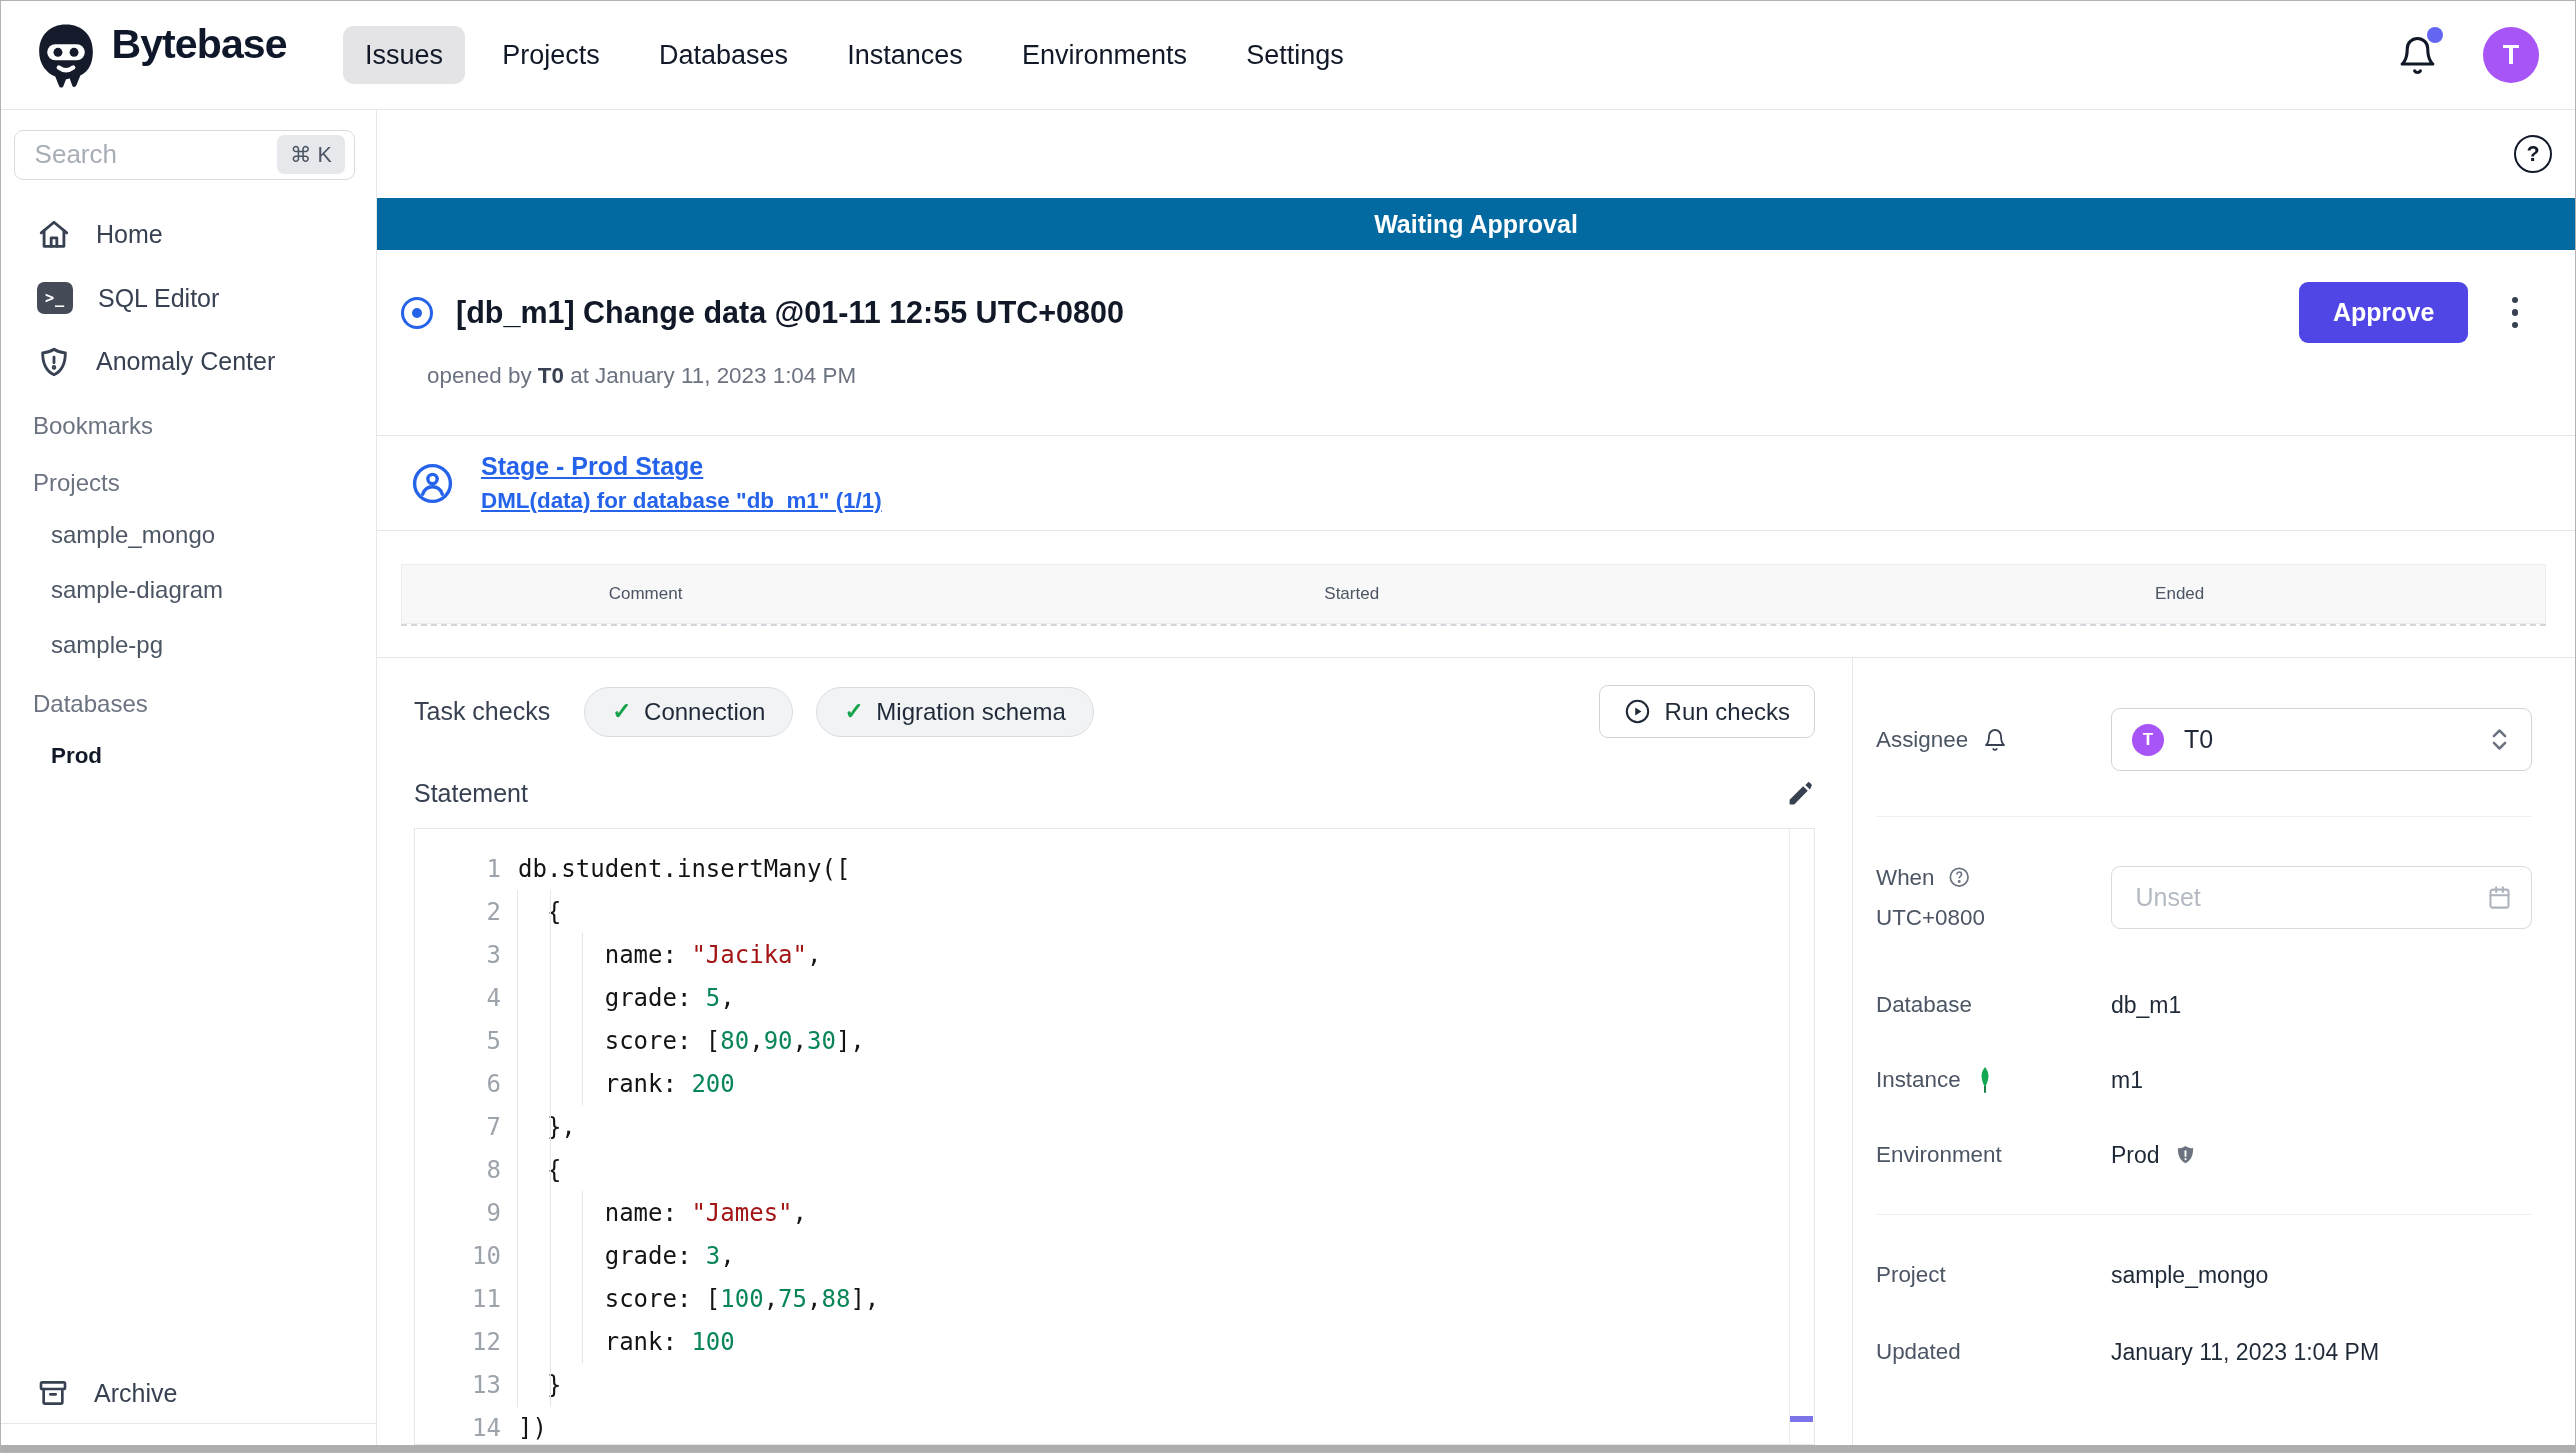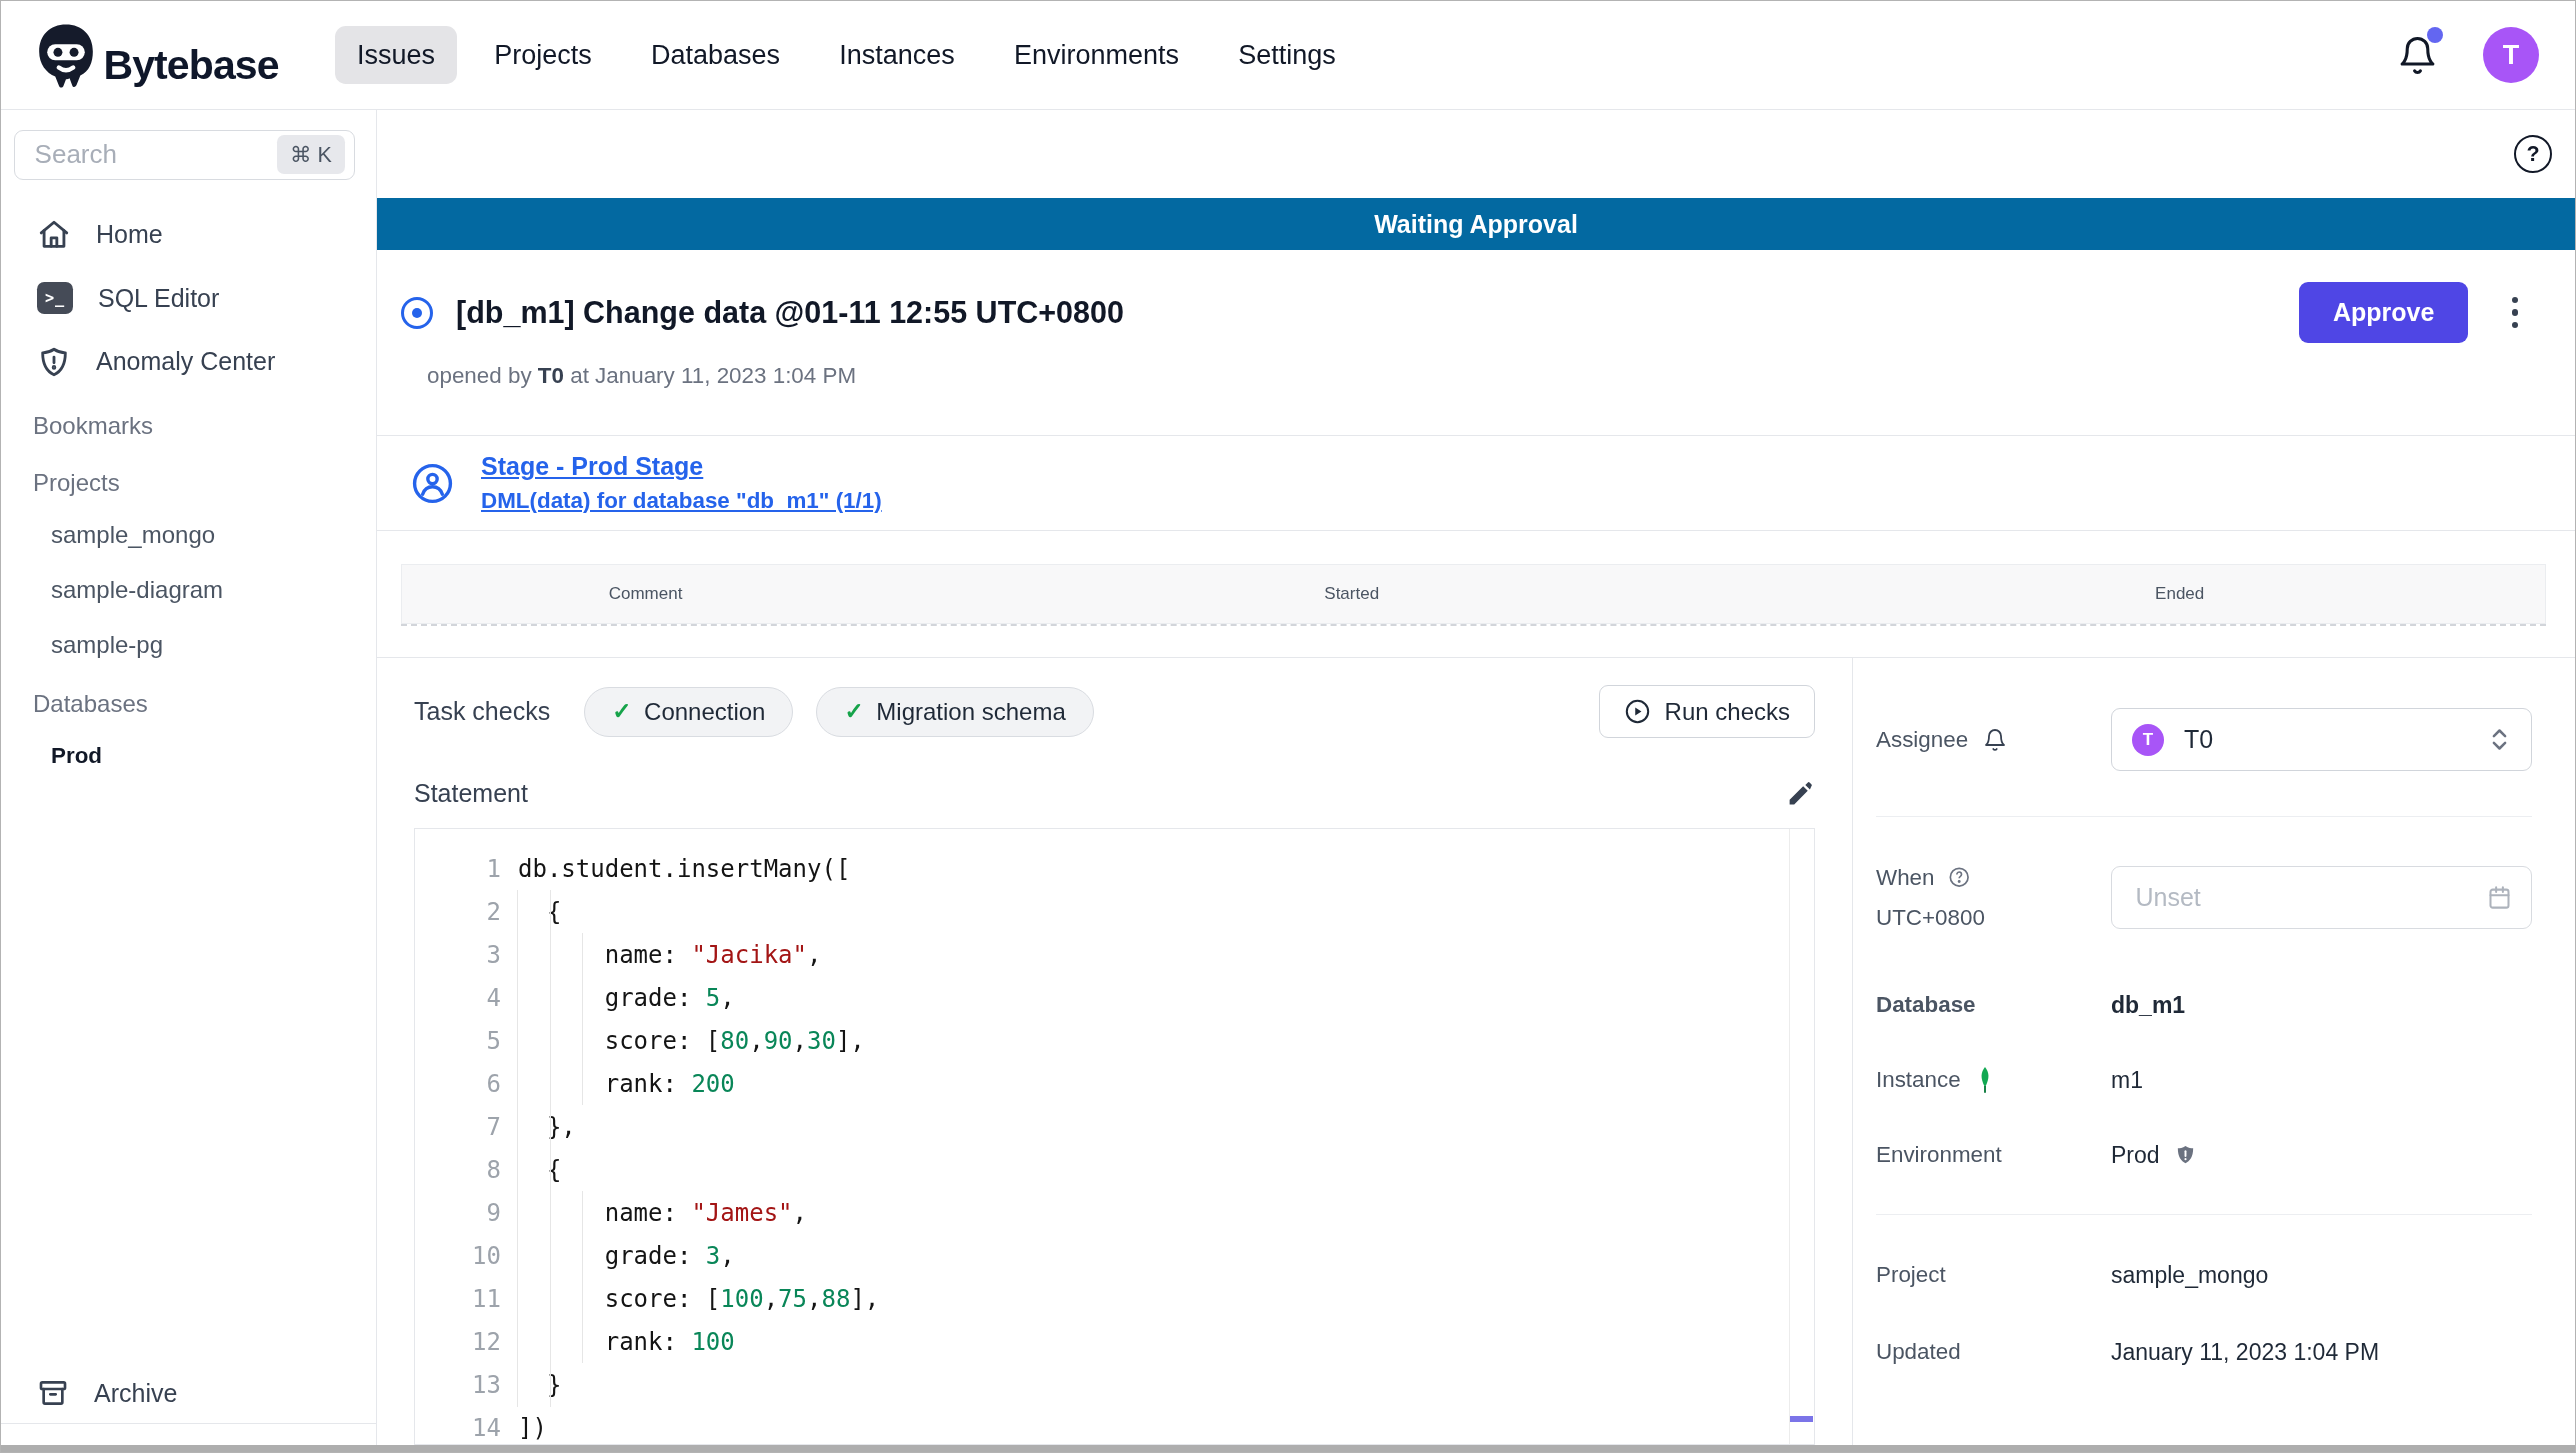--- a/index.html
+++ b/index.html
@@ -1,21 +1,21 @@
 <!DOCTYPE html>
 <html style="font-size:14.4px"><head>
 <meta charset="utf-8">
 <style>
   html,body{margin:0;padding:0;background:#ddd;}
   *{box-sizing:border-box;}
   .window{width:2576px;height:1453px;background:#fff;border:1.8px solid #b3b3b3;position:relative;overflow:hidden;
     font-family:"Liberation Sans",sans-serif;color:#1f2937;}
   
   .topbar{height:109px;border-bottom:0.9px solid #e5e7eb;display:flex;align-items:center;padding:0 36px 0 30.5px;}
-  .logo{display:flex;align-items:flex-end;gap:4px;}
+  .logo{display:flex;align-items:flex-start;gap:12px;}
   .brand{font-size:41px;font-weight:800;color:#0f172a;letter-spacing:-0.9px;}
   .nav{display:flex;margin-left:56px;gap:14.4px;align-items:center;}
   .nav-item{font-size:27px;color:#111827;padding:13.5px 22.4px;border-radius:10.8px;cursor:pointer;white-space:nowrap;}
   .nav-item.active{background:#e4e4e7;}
   .top-spacer{flex:1;}
   .bell{position:relative;width:41px;height:41px;margin-right:45px;cursor:pointer;}
   .bell-dot{position:absolute;right:-5.4px;top:-7.2px;width:16px;height:16px;border-radius:50%;background:#6366f1;}
   .avatar{width:56px;height:56px;border-radius:50%;background:#a855f7;color:#fff;font-size:27px;font-weight:600;
     display:flex;align-items:center;justify-content:center;cursor:pointer;}
   
@@ -84,21 +84,21 @@
   .ruler-line{position:absolute;right:24px;top:0;bottom:0;width:0.9px;background:#ececec;}
   .ruler-dash{position:absolute;right:0.9px;width:23px;height:5.4px;background:#7b74e8;}
   
   .details{width:723px;flex:0 0 723px;border-left:0.9px solid #e5e7eb;padding:0 43px 0 23px;}
   .drow{display:grid;grid-template-columns:235px 1fr;align-items:center;}
   .dlabel{font-size:22.4px;color:#4b5563;display:flex;align-items:center;gap:14.4px;}
   .dvalue{font-size:23px;color:#1f2937;display:flex;align-items:center;gap:14.4px;}
   .row-status{margin-top:45px;} .row-assignee{margin-top:50px;}
   .hr{border-top:0.9px solid #eceef1;margin-top:45px;}
   .row-when{margin-top:43px;} .when-label{line-height:36px;align-self:center;}
-  .row-db{margin-top:56px;font-weight:bold;} .row-inst{margin-top:48px;} .row-env{margin-top:48px;}
+  .row-db{margin-top:56px;} .row-inst{margin-top:48px;} .row-env{margin-top:48px;}
   .row-proj{margin-top:47px;} .row-upd{margin-top:50px;}
   .open-ring-sm{width:27px;height:27px;border:3.1px solid #2563eb;border-radius:50%;display:flex;align-items:center;justify-content:center;flex:0 0 27px;}
   .open-ring-sm i{width:8px;height:8px;border-radius:50%;background:#2563eb;}
   .status-open{font-size:27px;color:#111827;margin-left:5.4px;}
   .sel{border:0.9px solid #d1d5db;border-radius:9px;height:63px;display:flex;align-items:center;padding:0 20px;background:#fff;cursor:pointer;}
   .sel .avatar-sm{width:32px;height:32px;border-radius:50%;background:#a855f7;color:#fff;font-size:17px;font-weight:600;
     display:flex;align-items:center;justify-content:center;}
   .sel .sel-name{font-size:25px;color:#1f2937;margin-left:20px;}
   .sel .chev{margin-left:auto;}
   .when-input{border:0.9px solid #d8dbe0;border-radius:9px;height:63px;display:flex;align-items:center;padding:0 18px 0 21.5px;}

